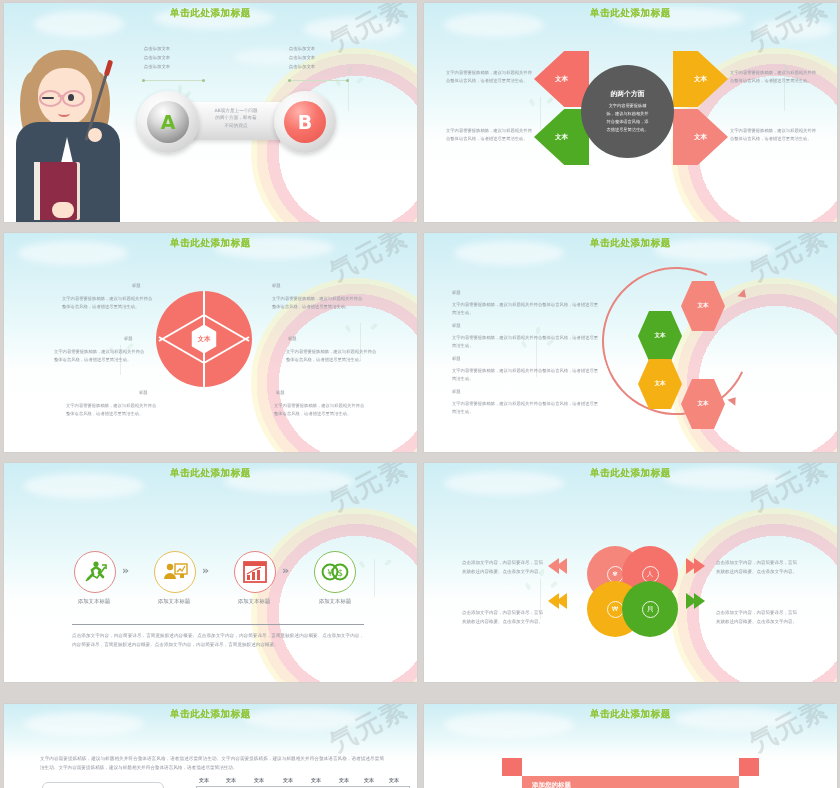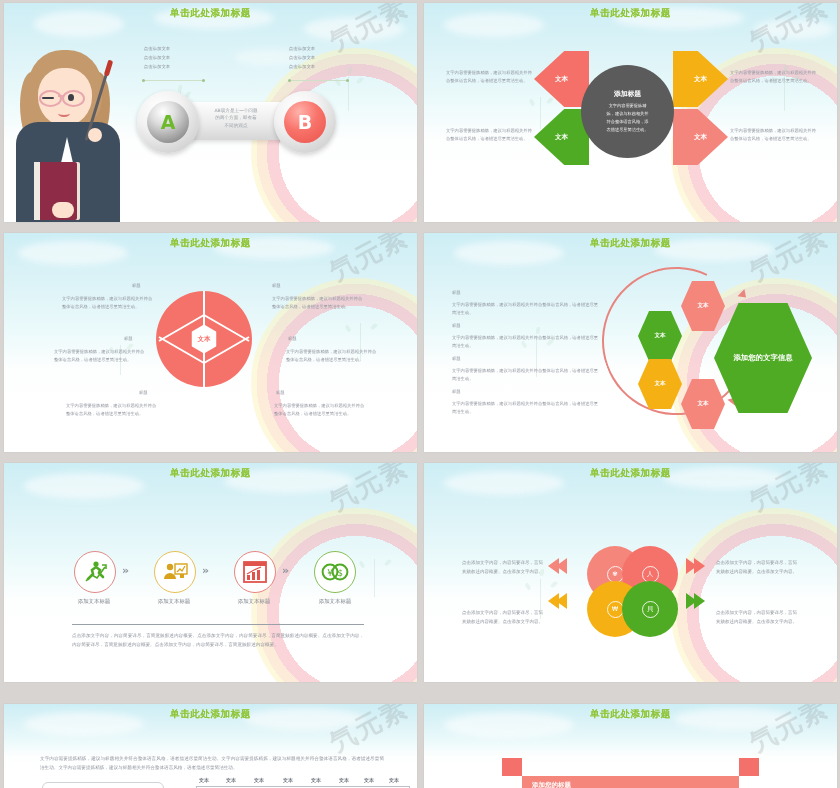--- a/index.html
+++ b/index.html
@@ -266,21 +266,21 @@
         <span>文本</span>
       </div>
     <div class="wedge amber wR" style="left:249px;top:48px;width:55px;height:56px;">
         <span>文本</span>
       </div>
     <div class="wedge coral wR" style="left:249px;top:106px;width:55px;height:56px;">
         <span>文本</span>
       </div>
 
     <div class="donutC" style="left:157px;top:62px;width:93px;height:93px;">
-      <div class="h">添加标题</div>
+      <div class="h">的两个方面</div>
       <div class="p">文字内容需要提炼精炼，建议与标题相关并符合整体语言风格，添表描述尽量简洁生动。</div>
     </div>
 
     <div class="body-txt" style="left:22px;top:66px;width:86px;">文字内容需要提炼精炼，建议与标题相关并符合整体语言风格，语者描述尽量简洁生动。</div>
     <div class="body-txt" style="left:22px;top:124px;width:86px;">文字内容需要提炼精炼，建议与标题相关并符合整体语言风格，语者描述尽量简洁生动。</div>
     <div class="body-txt" style="left:306px;top:66px;width:86px;">文字内容需要提炼精炼，建议与标题相关并符合整体语言风格，语者描述尽量简洁生动。</div>
     <div class="body-txt" style="left:306px;top:124px;width:86px;">文字内容需要提炼精炼，建议与标题相关并符合整体语言风格，语者描述尽量简洁生动。</div>
 
     <div class="watermark">氕元素</div>
   </div>
@@ -377,23 +377,20 @@
       </div>
     <div class="hex" style="left:214px;top:78px;width:44px;height:50px;background:#4fab23;font-size:5.6px;">
         <span>文本</span>
       </div>
     <div class="hex" style="left:214px;top:126px;width:44px;height:50px;background:#f5b014;font-size:5.6px;">
         <span>文本</span>
       </div>
     <div class="hex" style="left:257px;top:146px;width:44px;height:50px;background:#f4867c;font-size:5.6px;">
         <span>文本</span>
       </div>
-    <div class="hex" style="left:290px;top:70px;width:98px;height:110px;background:#4fab23;font-size:7.4px;">
-        <span>添加您的文字信息</span>
-      </div>
 
     <div class="watermark">氕元素</div>
   </div>
 
   <div class="slide s5">
     <div class="bg">
       <div class="sky"></div>
       <div class="cloud" style="left:20px;top:10px;width:120px;height:26px;"></div>
       <div class="cloud" style="left:220px;top:6px;width:130px;height:24px;"></div>
       <div class="rainbow"></div>

